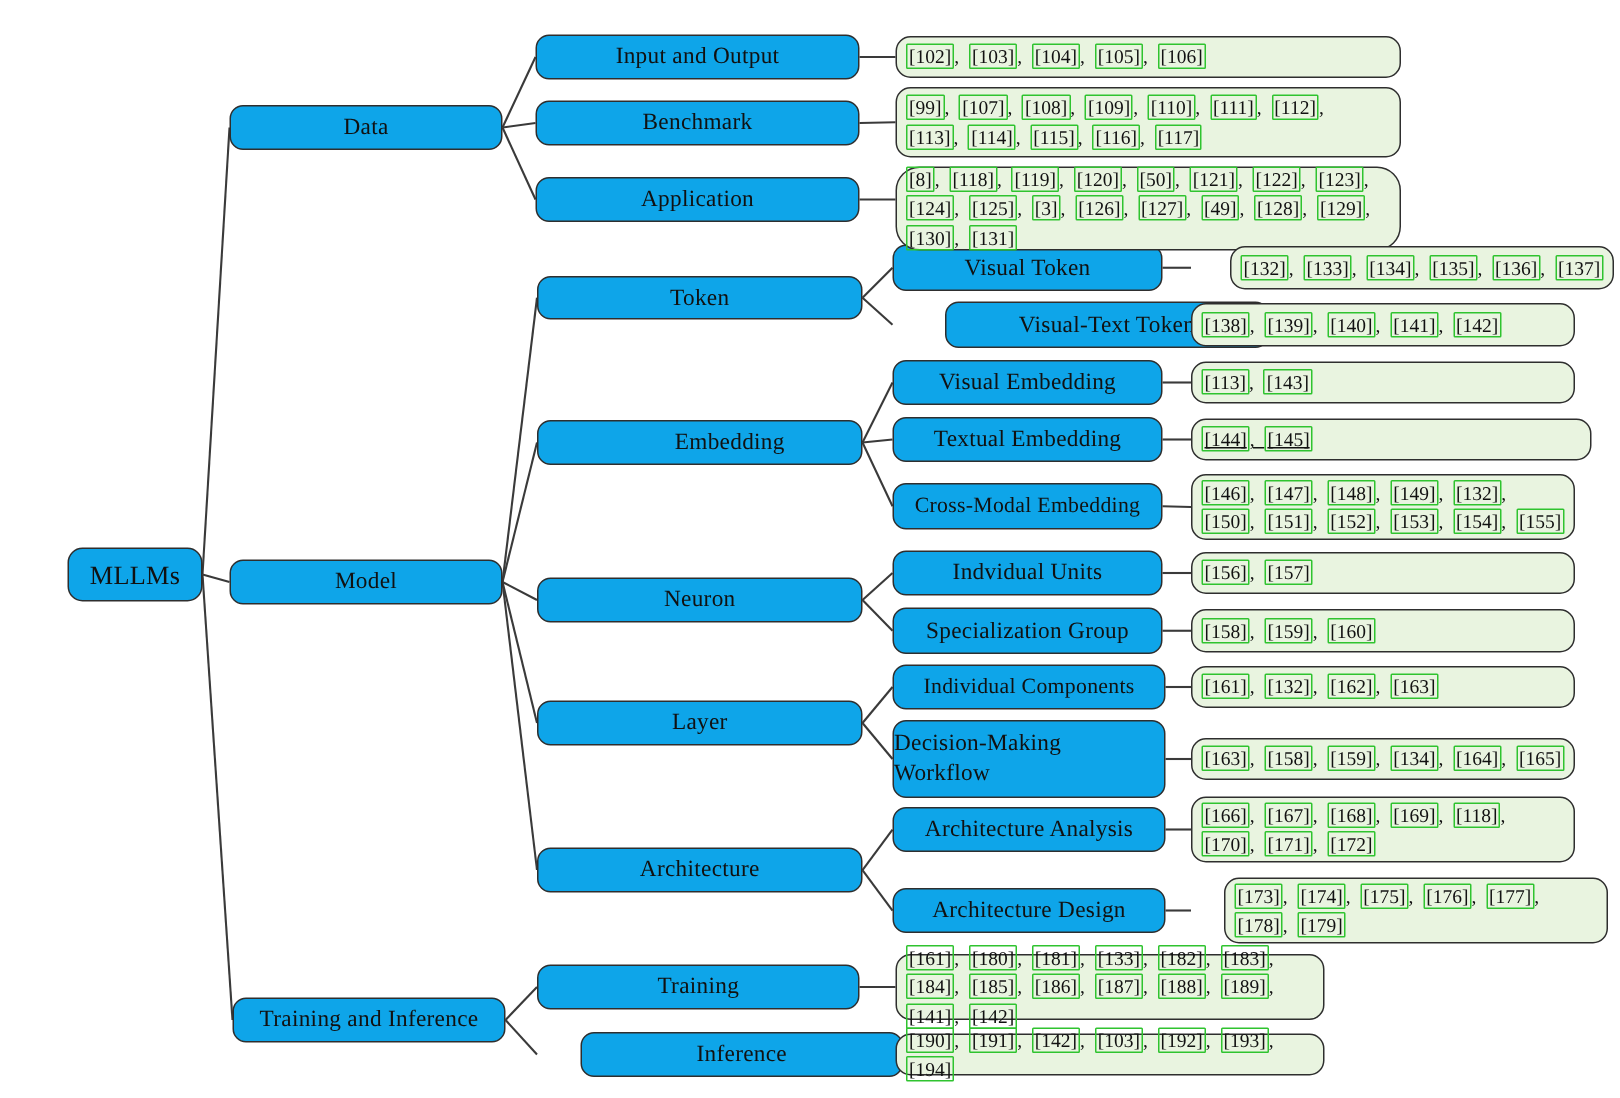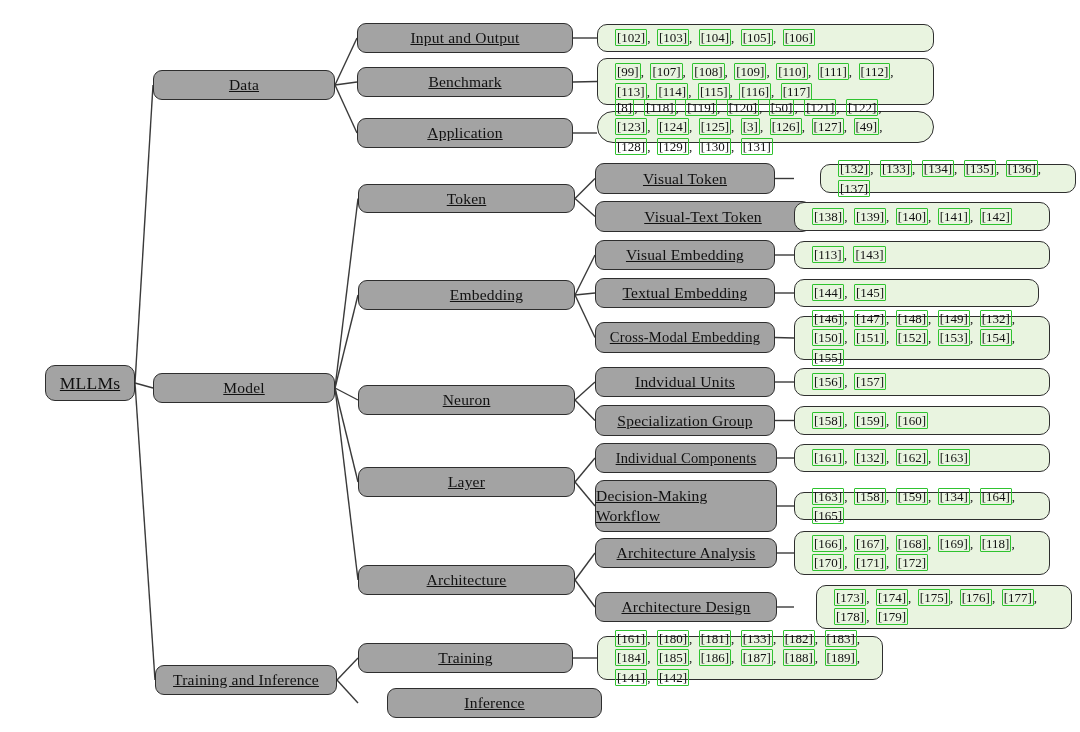--- a/index.html
+++ b/index.html
@@ -2,35 +2,35 @@
 <html><head>
 <meta charset="utf-8">
 <style>
   html,body{margin:0;padding:0;background:#ffffff;}
   .stage{
     position:relative;width:1080px;height:732px;background:#ffffff;
     font-family:"Liberation Serif","DejaVu Serif",serif;color:#111;overflow:hidden;
   }
   #wires{position:absolute;left:0;top:0;width:1080px;height:732px;z-index:0;}
   .node{
-    position:absolute;box-sizing:border-box;background:#a3a3a3;
+    position:absolute;box-sizing:border-box;background:#0ea5e9;
     border:1.6px solid #2e2e2e;border-radius:9px;z-index:1;
     display:flex;align-items:center;justify-content:center;
-    font-size:15.5px;letter-spacing:.2px;white-space:nowrap;text-decoration:underline;
+    font-size:15.5px;letter-spacing:.2px;white-space:nowrap;
   }
   .node.root{font-size:17.5px;border-radius:10px;}
   .node.small{font-size:14.5px;}
   .node.twoline{
     white-space:normal;justify-content:flex-start;text-align:left;
     line-height:1.32;font-size:15.5px;
   }
   .refsbox{
     position:absolute;box-sizing:border-box;background:#e9f4e0;
     border:1.6px solid #2e2e2e;border-radius:10px;z-index:1;
-    display:flex;align-items:center;padding:2px 17px;
+    display:flex;align-items:center;padding:2px 6px;
     font-size:13px;line-height:1.5;
   }
   .refs-line{display:inline-block;}
   .ref{
     border:1.5px solid #2fc32f;border-radius:1px;
     padding:0 1px;white-space:nowrap;
   }
 </style>
 </head>
 <body>
@@ -92,21 +92,21 @@
   <div class="node" id="n-token" style="left:358px;top:184px;width:217px;height:29px;">Token</div>
   <div class="node" id="n-emb" style="left:358px;top:280px;width:217px;height:30px;padding-left:40px;">Embedding</div>
   <div class="node" id="n-neuron" style="left:358px;top:385px;width:217px;height:30px;">Neuron</div>
   <div class="node" id="n-layer" style="left:358px;top:467px;width:217px;height:30px;">Layer</div>
   <div class="node" id="n-arch" style="left:358px;top:565px;width:217px;height:30px;">Architecture</div>
 
   <div class="node" id="n-train" style="left:358px;top:643px;width:215px;height:30px;">Training</div>
   <div class="node" id="n-inf" style="left:358px;top:688px;width:215px;height:30px;margin-left:29px;">Inference</div>
 
   <div class="node" id="n-vt" style="left:595px;top:163px;width:180px;height:31px;">Visual Token</div>
-  <div class="node" id="n-vtt" style="left:595px;top:201px;width:216px;height:31px;">Visual-Text Token</div>
+  <div class="node" id="n-vtt" style="left:630px;top:201px;width:216px;height:31px;">Visual-Text Token</div>
 
   <div class="node" id="n-ve" style="left:595px;top:240px;width:180px;height:30px;">Visual Embedding</div>
   <div class="node small" id="n-cme" style="left:595px;top:322px;width:180px;height:31px;">Cross-Modal Embedding</div>
   <div class="node" id="n-te" style="left:595px;top:278px;width:180px;height:30px;">Textual Embedding</div>
 
   <div class="node" id="n-iu" style="left:595px;top:367px;width:180px;height:30px;">Indvidual Units</div>
   <div class="node" id="n-sg" style="left:595px;top:405px;width:180px;height:31px;">Specialization Group</div>
 
   <div class="node small" id="n-ic" style="left:595px;top:443px;width:182px;height:30px;">Individual Components</div>
   <div class="node twoline" id="n-dmw" style="left:595px;top:480px;width:182px;height:52px;">
@@ -115,34 +115,34 @@
 
   <div class="node" id="n-aa" style="left:595px;top:538px;width:182px;height:30px;">Architecture Analysis</div>
   <div class="node" id="n-ad" style="left:595px;top:592px;width:182px;height:30px;">Architecture Design</div>
 
   <div class="refsbox" id="r-io" style="left:597px;top:24px;width:337px;height:28px;">
       <span class="refs-line"><span class="ref">[102]</span>,&nbsp; <span class="ref">[103]</span>,&nbsp; <span class="ref">[104]</span>,&nbsp; <span class="ref">[105]</span>,&nbsp; <span class="ref">[106]</span></span>
     </div>
   <div class="refsbox" id="r-bench" style="left:597px;top:58px;width:337px;height:47px;">
       <span class="refs-line"><span class="ref">[99]</span>,&nbsp; <span class="ref">[107]</span>,&nbsp; <span class="ref">[108]</span>,&nbsp; <span class="ref">[109]</span>,&nbsp; <span class="ref">[110]</span>,&nbsp; <span class="ref">[111]</span>,&nbsp; <span class="ref">[112]</span>,&nbsp; <span class="ref">[113]</span>,&nbsp; <span class="ref">[114]</span>,&nbsp; <span class="ref">[115]</span>,&nbsp; <span class="ref">[116]</span>,&nbsp; <span class="ref">[117]</span></span>
     </div>
-  <div class="refsbox" id="r-app" style="left:597px;top:111px;width:337px;height:32px;border-radius:16px;">
+  <div class="refsbox" id="r-app" style="left:597px;top:111px;width:337px;height:56px;border-radius:16px;">
       <span class="refs-line"><span class="ref">[8]</span>,&nbsp; <span class="ref">[118]</span>,&nbsp; <span class="ref">[119]</span>,&nbsp; <span class="ref">[120]</span>,&nbsp; <span class="ref">[50]</span>,&nbsp; <span class="ref">[121]</span>,&nbsp; <span class="ref">[122]</span>,&nbsp; <span class="ref">[123]</span>,&nbsp; <span class="ref">[124]</span>,&nbsp; <span class="ref">[125]</span>,&nbsp; <span class="ref">[3]</span>,&nbsp; <span class="ref">[126]</span>,&nbsp; <span class="ref">[127]</span>,&nbsp; <span class="ref">[49]</span>,&nbsp; <span class="ref">[128]</span>,&nbsp; <span class="ref">[129]</span>,&nbsp; <span class="ref">[130]</span>,&nbsp; <span class="ref">[131]</span></span>
     </div>
 
   <div class="refsbox" id="r-vt" style="left:794px;top:164px;width:256px;height:29px;margin-left:26px;">
       <span class="refs-line"><span class="ref">[132]</span>,&nbsp; <span class="ref">[133]</span>,&nbsp; <span class="ref">[134]</span>,&nbsp; <span class="ref">[135]</span>,&nbsp; <span class="ref">[136]</span>,&nbsp; <span class="ref">[137]</span></span>
     </div>
   <div class="refsbox" id="r-vtt" style="left:794px;top:202px;width:256px;height:29px;">
       <span class="refs-line"><span class="ref">[138]</span>,&nbsp; <span class="ref">[139]</span>,&nbsp; <span class="ref">[140]</span>,&nbsp; <span class="ref">[141]</span>,&nbsp; <span class="ref">[142]</span></span>
     </div>
   <div class="refsbox" id="r-ve" style="left:794px;top:241px;width:256px;height:28px;">
       <span class="refs-line"><span class="ref">[113]</span>,&nbsp; <span class="ref">[143]</span></span>
     </div>
-  <div class="refsbox" id="r-te" style="left:794px;top:279px;width:245px;height:28px;">
+  <div class="refsbox" id="r-te" style="left:794px;top:279px;width:267px;height:28px;text-decoration:underline;">
       <span class="refs-line"><span class="ref">[144]</span>,&nbsp; <span class="ref">[145]</span></span>
     </div>
   <div class="refsbox" id="r-cme" style="left:794px;top:316px;width:256px;height:44px;">
       <span class="refs-line"><span class="ref">[146]</span>,&nbsp; <span class="ref">[147]</span>,&nbsp; <span class="ref">[148]</span>,&nbsp; <span class="ref">[149]</span>,&nbsp; <span class="ref">[132]</span>,&nbsp; <span class="ref">[150]</span>,&nbsp; <span class="ref">[151]</span>,&nbsp; <span class="ref">[152]</span>,&nbsp; <span class="ref">[153]</span>,&nbsp; <span class="ref">[154]</span>,&nbsp; <span class="ref">[155]</span></span>
     </div>
   <div class="refsbox" id="r-iu" style="left:794px;top:368px;width:256px;height:28px;">
       <span class="refs-line"><span class="ref">[156]</span>,&nbsp; <span class="ref">[157]</span></span>
     </div>
   <div class="refsbox" id="r-sg" style="left:794px;top:406px;width:256px;height:29px;">
       <span class="refs-line"><span class="ref">[158]</span>,&nbsp; <span class="ref">[159]</span>,&nbsp; <span class="ref">[160]</span></span>
@@ -156,13 +156,16 @@
   <div class="refsbox" id="r-aa" style="left:794px;top:531px;width:256px;height:44px;">
       <span class="refs-line"><span class="ref">[166]</span>,&nbsp; <span class="ref">[167]</span>,&nbsp; <span class="ref">[168]</span>,&nbsp; <span class="ref">[169]</span>,&nbsp; <span class="ref">[118]</span>,&nbsp; <span class="ref">[170]</span>,&nbsp; <span class="ref">[171]</span>,&nbsp; <span class="ref">[172]</span></span>
     </div>
   <div class="refsbox" id="r-ad" style="left:816px;top:585px;width:256px;height:44px;">
       <span class="refs-line"><span class="ref">[173]</span>,&nbsp; <span class="ref">[174]</span>,&nbsp; <span class="ref">[175]</span>,&nbsp; <span class="ref">[176]</span>,&nbsp; <span class="ref">[177]</span>,&nbsp; <span class="ref">[178]</span>,&nbsp; <span class="ref">[179]</span></span>
     </div>
 
   <div class="refsbox" id="r-train" style="left:597px;top:636px;width:286px;height:44px;">
       <span class="refs-line"><span class="ref">[161]</span>,&nbsp; <span class="ref">[180]</span>,&nbsp; <span class="ref">[181]</span>,&nbsp; <span class="ref">[133]</span>,&nbsp; <span class="ref">[182]</span>,&nbsp; <span class="ref">[183]</span>,&nbsp; <span class="ref">[184]</span>,&nbsp; <span class="ref">[185]</span>,&nbsp; <span class="ref">[186]</span>,&nbsp; <span class="ref">[187]</span>,&nbsp; <span class="ref">[188]</span>,&nbsp; <span class="ref">[189]</span>,&nbsp; <span class="ref">[141]</span>,&nbsp; <span class="ref">[142]</span></span>
     </div>
+  <div class="refsbox" id="r-inf" style="left:597px;top:689px;width:286px;height:28px;">
+      <span class="refs-line"><span class="ref">[190]</span>,&nbsp; <span class="ref">[191]</span>,&nbsp; <span class="ref">[142]</span>,&nbsp; <span class="ref">[103]</span>,&nbsp; <span class="ref">[192]</span>,&nbsp; <span class="ref">[193]</span>,&nbsp; <span class="ref">[194]</span></span>
+    </div>
 </div>
 
 </body></html>

